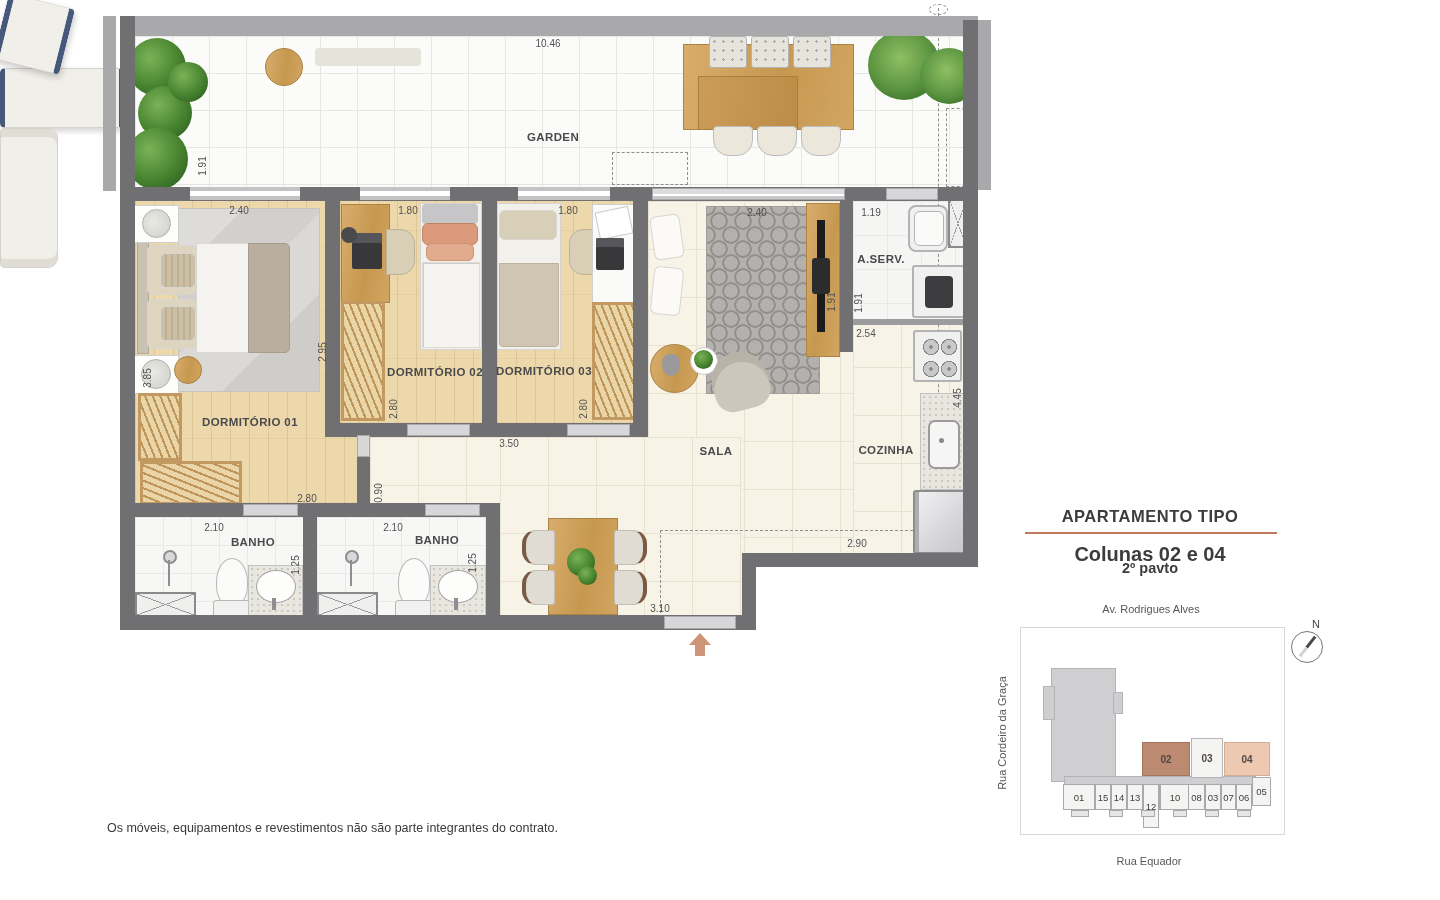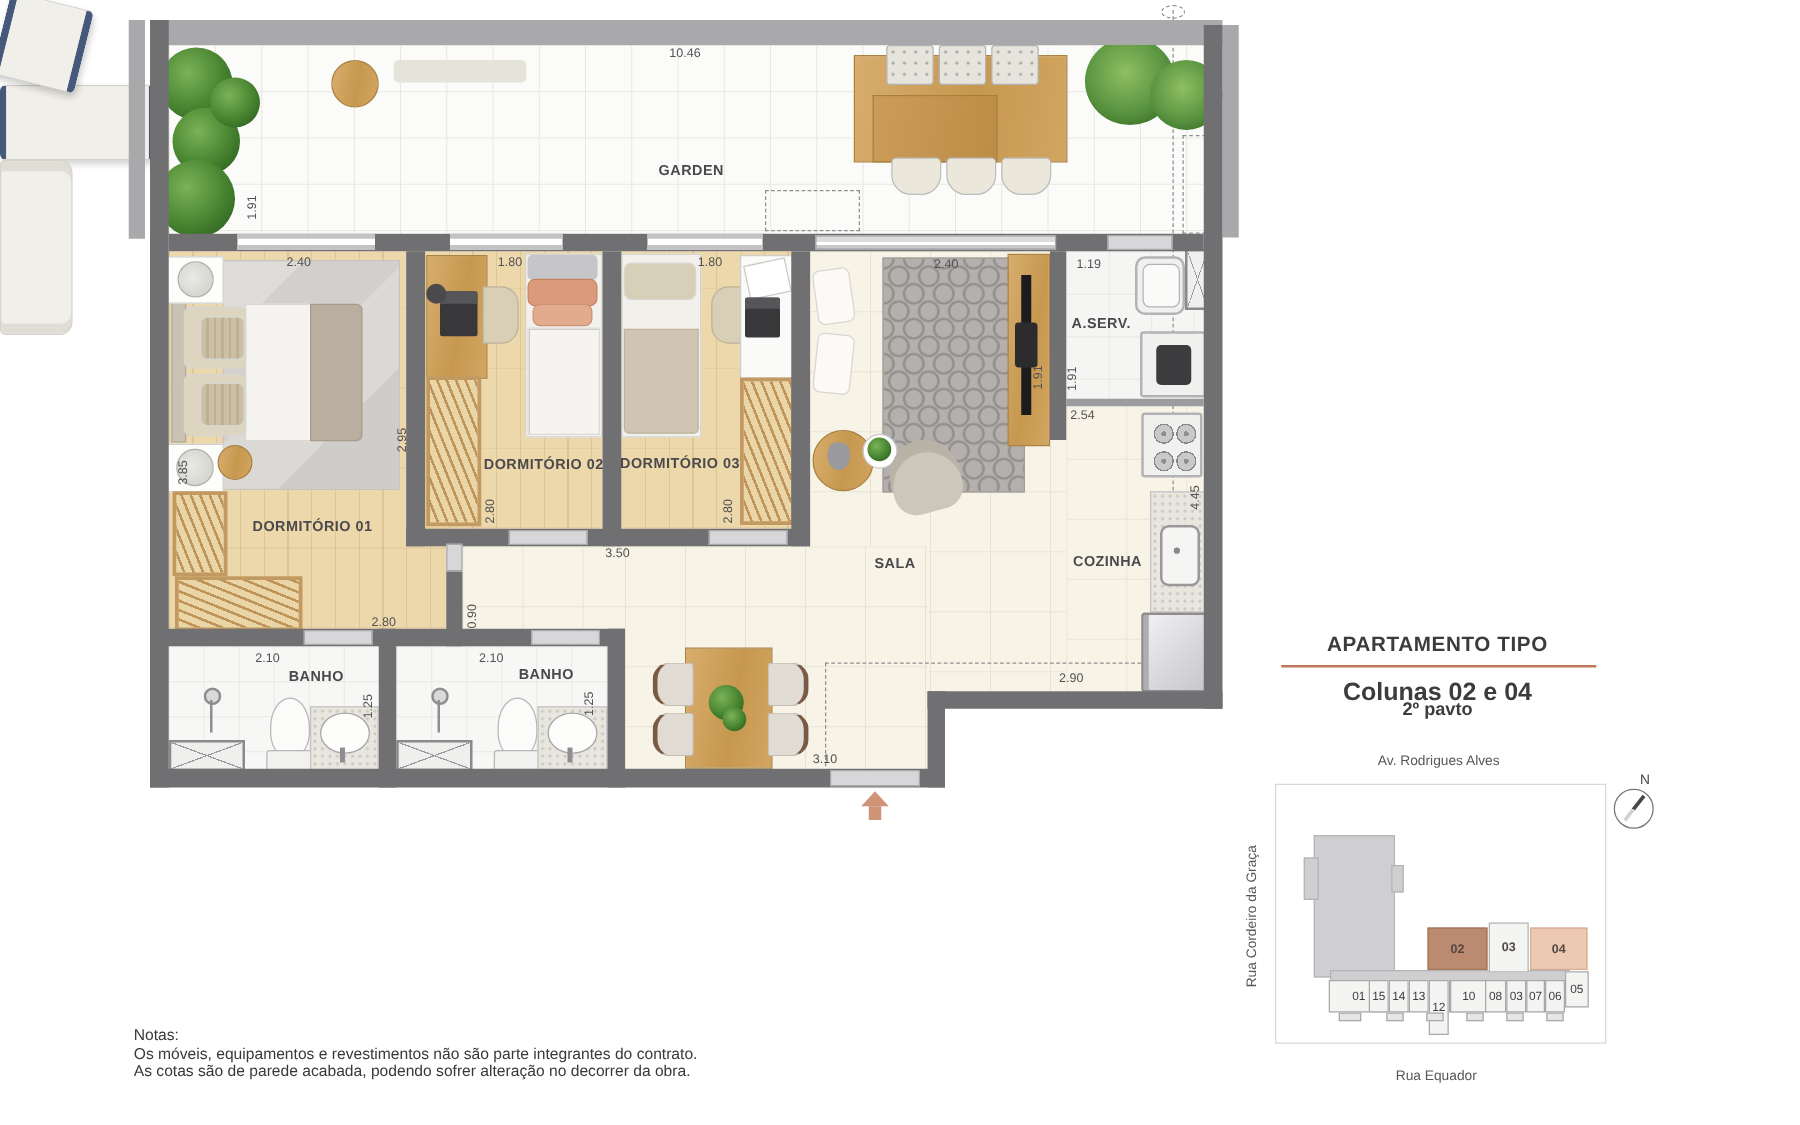--- a/index.html
+++ b/index.html
@@ -223,21 +223,21 @@
   <div class="dim" style="left:871px;top:212px">1.19</div>
   <div class="dim v" style="left:322px;top:352px">2.95</div>
   <div class="dim v" style="left:147px;top:378px">3.85</div>
   <div class="dim" style="left:307px;top:498px">2.80</div>
   <div class="dim v" style="left:393px;top:409px">2.80</div>
   <div class="dim v" style="left:583px;top:409px">2.80</div>
   <div class="dim v" style="left:831px;top:302px">1.91</div>
   <div class="dim v" style="left:858px;top:303px">1.91</div>
   <div class="dim" style="left:866px;top:333px">2.54</div>
   <div class="dim v" style="left:957px;top:398px">4.45</div>
-  <div class="dim" style="left:494px;top:443px">3.50</div>
+  <div class="dim" style="left:509px;top:443px">3.50</div>
   <div class="dim v" style="left:378px;top:493px">0.90</div>
   <div class="dim" style="left:214px;top:527px">2.10</div>
   <div class="dim v" style="left:295px;top:565px">1.25</div>
   <div class="dim" style="left:393px;top:527px">2.10</div>
   <div class="dim v" style="left:472px;top:563px">1.25</div>
   <div class="dim" style="left:660px;top:608px">3.10</div>
   <div class="dim" style="left:857px;top:543px">2.90</div>
 
   <div class="title" style="left:1150px;top:507px;font-size:16.5px;letter-spacing:.5px">APARTAMENTO TIPO</div>
   <div class="a" style="left:1025px;top:532px;width:252px;height:2px;background:#c0785a"></div>
@@ -246,21 +246,21 @@
   <div class="street" style="left:1151px;top:603px;transform:translateX(-50%)">Av. Rodrigues Alves</div>
 
   <div class="a" style="left:1020px;top:627px;width:263px;height:206px;background:#fff;border:1px solid #d8d8da">
     <div class="grayblk" style="left:30px;top:40px;width:65px;height:114px"></div>
     <div class="grayblk" style="left:22px;top:58px;width:12px;height:34px"></div>
     <div class="grayblk" style="left:92px;top:64px;width:10px;height:22px"></div>
     <div class="grayblk" style="left:43px;top:148px;width:192px;height:10px"></div>
     <div class="unit" style="left:121px;top:114px;width:48px;height:34px;background:#bc8a70;border-color:#a3765c">02</div>
     <div class="unit" style="left:170px;top:110px;width:32px;height:40px;background:#f4f4f2;border-color:#b5b5b7">03</div>
     <div class="unit" style="left:203px;top:114px;width:46px;height:34px;background:#eec9b2;border-color:#d6ac92">04</div>
-    <div class="cell" style="left:42px;top:156px;width:48px;height:26px">01</div>
+    <div class="cell" style="left:42px;top:156px;width:32px;height:26px">01</div>
     <div class="cell" style="left:74px;top:156px;width:16px;height:26px">15</div>
     <div class="cell" style="left:90px;top:156px;width:16px;height:26px">14</div>
     <div class="cell" style="left:106px;top:156px;width:16px;height:26px">13</div>
     <div class="cell" style="left:122px;top:156px;width:16px;height:44px">12</div>
     <div class="cell" style="left:138px;top:156px;width:15px;height:26px">11</div>
     <div class="cell" style="left:139px;top:156px;width:30px;height:26px">10</div>
     <div class="cell" style="left:167px;top:156px;width:17px;height:26px">08</div>
     <div class="cell" style="left:184px;top:156px;width:16px;height:26px">03</div>
     <div class="cell" style="left:200px;top:156px;width:15px;height:26px">07</div>
     <div class="cell" style="left:215px;top:156px;width:16px;height:26px">06</div>
@@ -275,18 +275,16 @@
 
   <div class="street" style="left:1002px;top:733px;transform:translate(-50%,-50%) rotate(-90deg)">Rua Cordeiro da Graça</div>
   <div class="street" style="left:1149px;top:855px;transform:translateX(-50%)">Rua Equador</div>
 
   <div class="a" style="left:1291px;top:631px;width:30px;height:30px;border:1.5px solid #77777a;border-radius:50%">
     <div class="a" style="left:50%;top:2px;width:3px;height:25px;margin-left:-1.5px;transform:rotate(38deg);background:linear-gradient(#48484a 0 55%,#d2d2d4 55%)"></div>
   </div>
   <div class="a" style="left:1312px;top:618px;font-size:11px;color:#48484a">N</div>
 
   <div class="notes" style="left:107px;top:821px">
-    <div>Notas:</div>
     <div>Os móveis, equipamentos e revestimentos não são parte integrantes do contrato.</div>
-    <div>As cotas são de parede acabada, podendo sofrer alteração no decorrer da obra.</div>
   </div>
 
 </div>
 
 </body></html>

